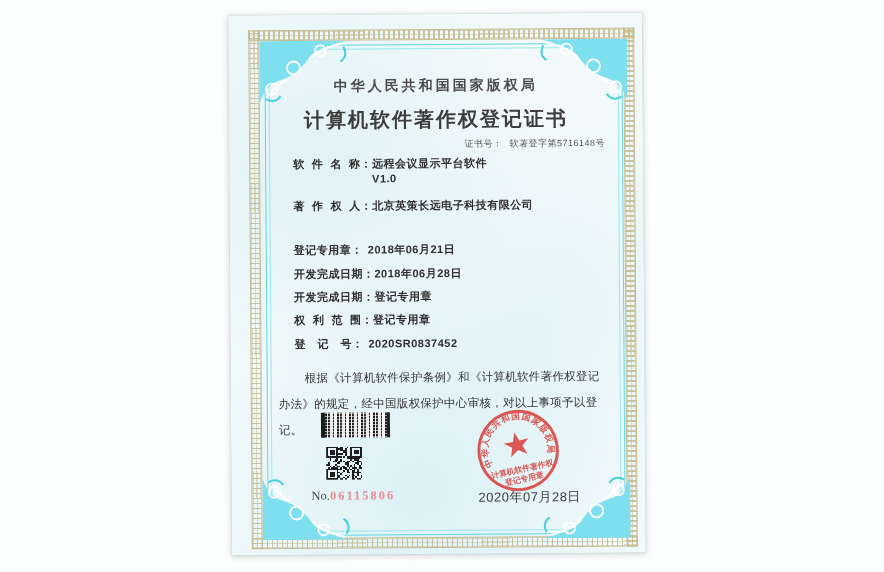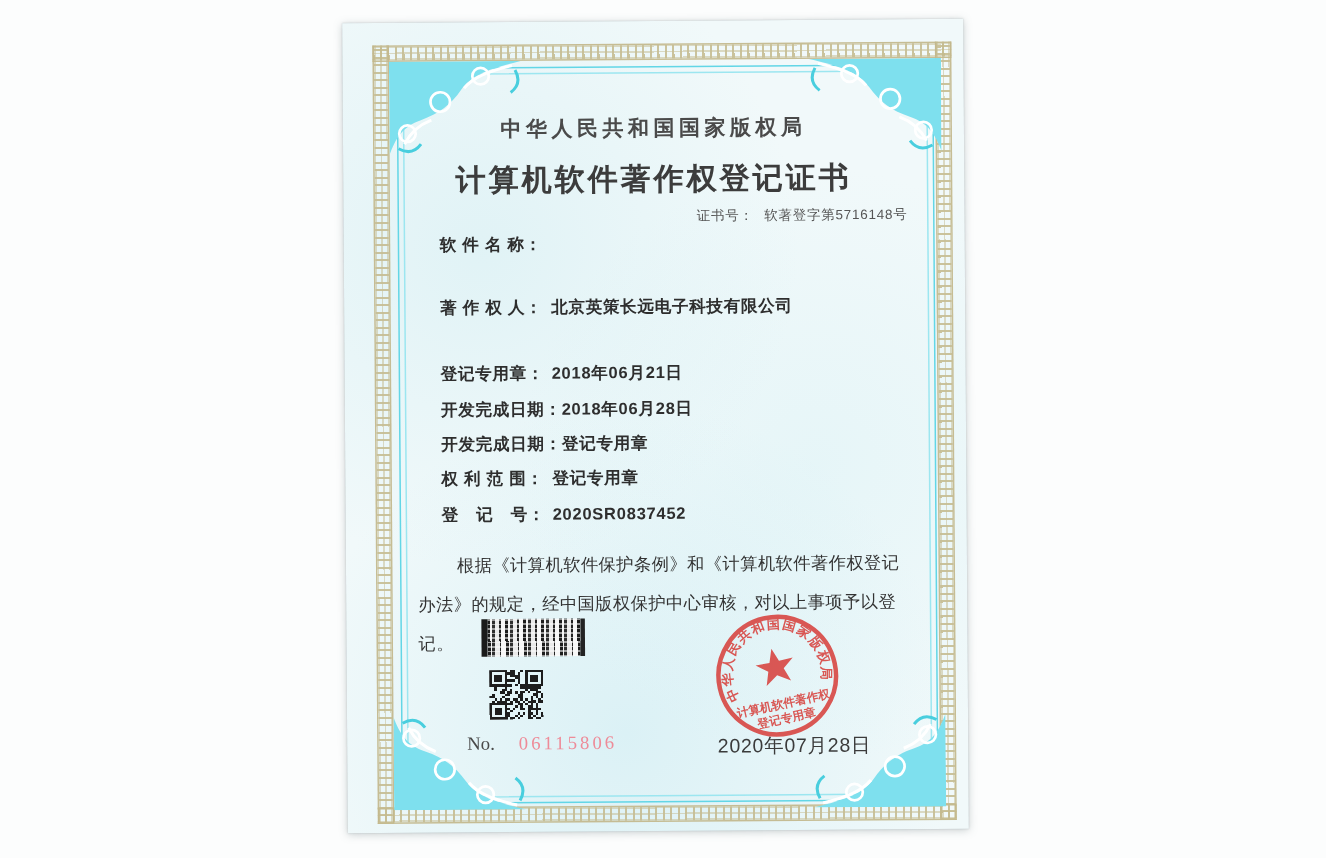--- a/index.html
+++ b/index.html
@@ -73,21 +73,21 @@
     position:absolute;top:124px;right:38px;
     font-size:9px;color:#555;letter-spacing:.5px;
   }
   .certno .certno-val{margin-left:7px;text-align:center;}
 
   .field{
     position:absolute;left:64px;right:30px;
     font-size:11px;color:#2e2e2e;font-weight:600;line-height:15px;
     white-space:nowrap;
   }
-  .flabel{display:inline-block;min-width:74px;letter-spacing:.5px;}
+  .flabel{display:inline-block;min-width:74px;letter-spacing:.5px;font-family:Liberation Mono, monospace;}
   .fvalue{display:inline-flex;flex-direction:column;vertical-align:top;letter-spacing:.5px;}
 
   .statement{
     position:absolute;left:48px;top:350px;width:326px;
     font-size:11.5px;line-height:26px;color:#333;
     text-indent:26px;letter-spacing:.3px;font-weight:500;
   }
 
   
   .barcode{
@@ -99,21 +99,21 @@
         #1c1c1c 0 2px, #f2f2f2 2px 3px, #2e2e2e 3px 5px,
         #e9e9e9 5px 8px, #222 8px 9px, #f7f7f7 9px 12px);
   }
   .qrcode{position:absolute;left:95px;top:432px;width:36px;height:33px;}
   .qrcode svg{width:100%;height:100%;}
 
   .serial{
     position:absolute;left:80px;top:474px;
     font-family:"Liberation Serif", serif;font-size:12.5px;color:#4a4a4a;
   }
-  .serial-value{color:#ee8b98;letter-spacing:2px;margin-left:16px;font-weight:400;}
+  .serial-value{color:#ee8b98;letter-spacing:2px;margin-left:0;font-weight:700;}
 
   
   .seal{position:absolute;left:237px;top:387px;width:100px;height:100px;z-index:4;
         transform:rotate(-12deg);opacity:.9;}
   .issue-date{
     position:absolute;left:247px;top:475px;z-index:5;
     font-size:13px;font-weight:normal;color:#3b3b3b;letter-spacing:.5px;
   }
 </style>
 </head>
@@ -164,21 +164,24 @@
       <path d="M84,6 q5,9 -3,15 M6,58 q9,5 15,-3" stroke="#49cede" stroke-width="2" fill="none"></path>
     </svg>
 
     <div class="authority">中华人民共和国国家版权局</div>
     <div class="title">计算机软件著作权登记证书</div>
     <div class="certno">
       <span>证书号：</span><span class="certno-val">软著登字第5716148号</span>
     </div>
 
     <div class="field" style="top:142px">
-      <span class="flabel">软 件 名 称：</span>
+      <span class="flabel">软 件 名 称：</span><span class="fvalue">
+          <span>远程会议显示平台软件</span>
+          <span>V1.0</span>
+        </span>
     </div>
     <div class="field" style="top:184px">
       <span class="flabel">著 作 权 人：</span><span class="fvalue">北京英策长远电子科技有限公司</span>
     </div>
     <div class="field" style="top:228px">
       <span class="flabel">登记专用章：</span><span class="fvalue">2018年06月21日</span>
     </div>
     <div class="field" style="top:252px">
       <span class="flabel">开发完成日期：</span><span class="fvalue">2018年06月28日</span>
     </div>

